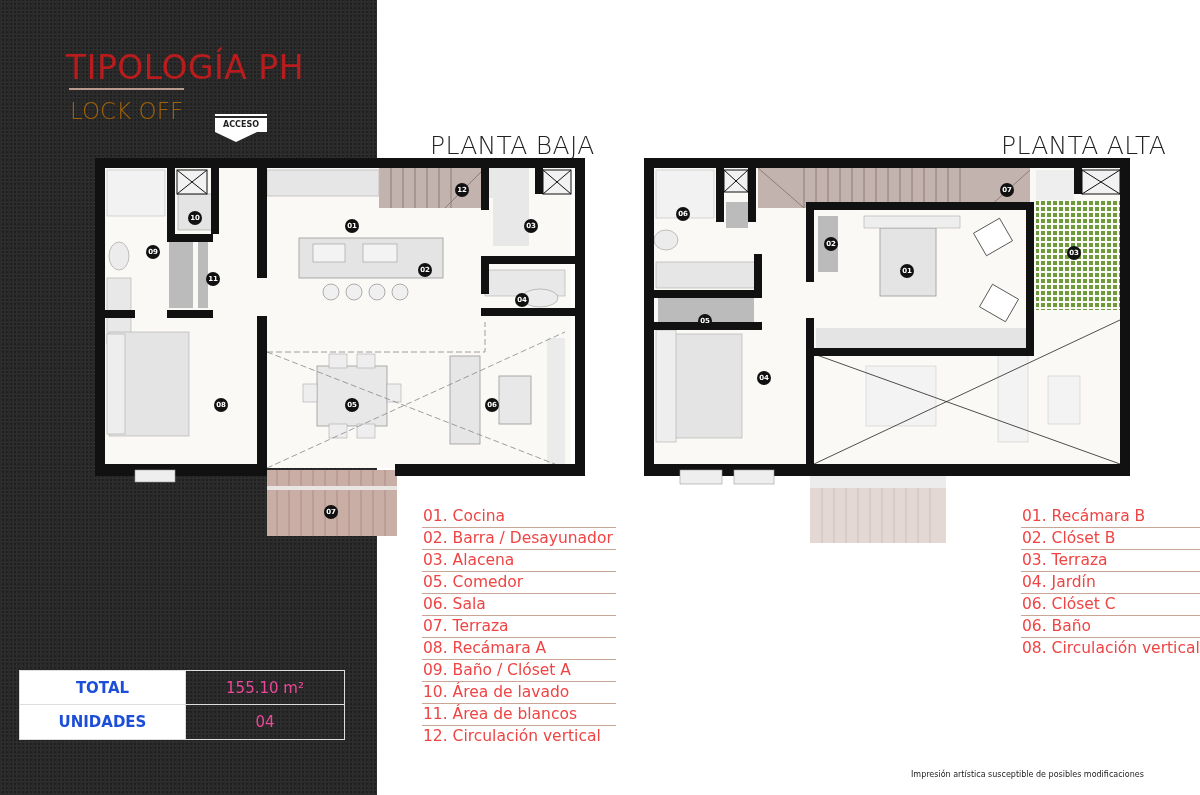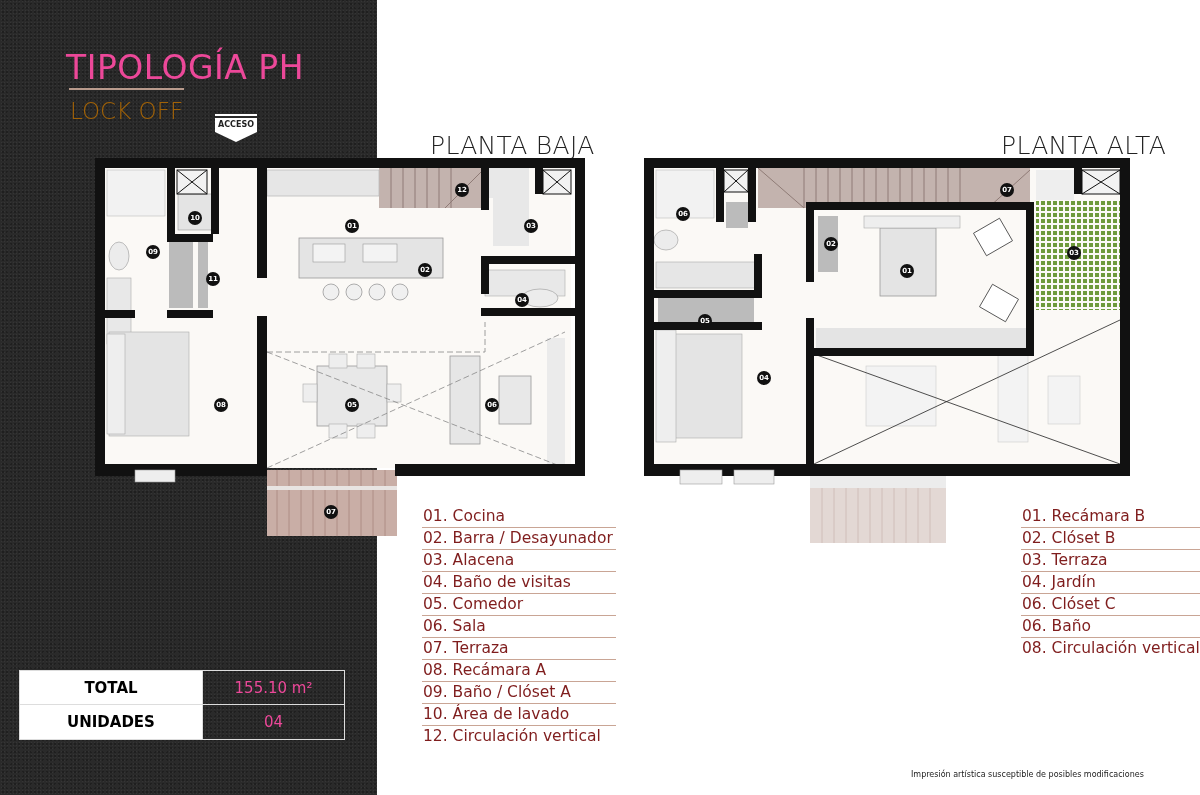--- a/index.html
+++ b/index.html
@@ -1,37 +1,37 @@
 <!DOCTYPE html>
 <html><head>
 <meta charset="utf-8">
 <style>
   * { box-sizing: border-box; margin: 0; padding: 0; }
   body { width: 1200px; height: 795px; background: #ffffff; position: relative; overflow: hidden; font-family: "DejaVu Sans", sans-serif; }
   .dark-panel { position: absolute; left: 0; top: 0; width: 377px; height: 795px;
     background: #2a2a2a;
     background-image: radial-gradient(rgba(255,255,255,0.05) 1px, transparent 1px), radial-gradient(rgba(0,0,0,0.25) 1px, transparent 1px);
     background-size: 3px 3px, 4px 4px; background-position: 0 0, 1px 2px; }
-  .title { position: absolute; left: 66px; top: 48px; color: #ec4899; font-size: 33px; letter-spacing: 0.5px; font-family: "DejaVu Sans", sans-serif; }
+  .title { position: absolute; left: 66px; top: 48px; color: #b91c1c; font-size: 33px; letter-spacing: 0.5px; font-family: "DejaVu Sans", sans-serif; }
   .title-rule { position: absolute; left: 69px; top: 88px; width: 115px; height: 2px; background: #b89a8c; }
   .subtitle { position: absolute; left: 70px; top: 98px; color: #a16207; font-size: 23px; font-weight: 300; }
   .acceso { position: absolute; left: 215px; top: 116px; width: 42px; height: 28px; }
-  .acceso .tag { position: absolute; left: 0; top: 0; width: 42px; height: 16px; background: #fff; border-top: 2px solid #2a2a2a; box-shadow: 0 -2px 0 #fff; color: #222; font-size: 8px; font-weight: bold; text-align: center; line-height: 13px; }
+  .acceso .tag { position: absolute; left: 0; top: 0; width: 52px; height: 16px; background: #fff; border-top: 2px solid #2a2a2a; box-shadow: 0 -2px 0 #fff; color: #222; font-size: 8px; font-weight: bold; text-align: center; line-height: 13px; }
   .acceso .arrow { position: absolute; left: 0; top: 16px; width: 0; height: 0; border-left: 21px solid transparent; border-right: 21px solid transparent; border-top: 10px solid #fff; }
 
   .plan-title { position: absolute; font-size: 25px; color: #222; font-weight: 300; letter-spacing: 0.3px; }
 
   .stats { position: absolute; left: 19px; top: 670px; width: 326px; height: 70px; border: 1px solid #ddd; }
   .stats .row { display: flex; height: 34px; border-bottom: 1px solid #ddd; }
   .stats .row:last-child { border-bottom: none; align-items: center; }
-  .stats .k { width: 183px; background: #fff; color: #000000; font-size: 15px; font-weight: 600; text-align: center; line-height: 34px; border-right: 1px solid #ddd; }
+  .stats .k { width: 166px; background: #fff; color: #1d4ed8; font-size: 15px; font-weight: 600; text-align: center; line-height: 34px; border-right: 1px solid #ddd; }
   .stats .v { flex: 1; color: #ec4899; font-size: 15px; text-align: center; line-height: 34px; }
 
   .legend { position: absolute; }
-  .legend .item { font-size: 15.5px; color: #7f1d1d; height: 22px; line-height: 21px; border-bottom: 1.5px solid #c9a595; white-space: nowrap; padding-left: 1px; }
+  .legend .item { font-size: 15.5px; color: #ef4444; height: 22px; line-height: 21px; border-bottom: 1.5px solid #c9a595; white-space: nowrap; padding-left: 1px; }
   .legend .item:last-child { border-bottom: none; }
 
   .disclaimer { position: absolute; left: 911px; top: 770px; font-size: 8px; color: #222; }
 
   svg.plan { position: absolute; }
   .badge circle { fill: #111; }
   .badge text { fill: #fff; font-size: 7px; font-weight: bold; font-family: "DejaVu Sans", sans-serif; text-anchor: middle; dominant-baseline: central; }
 </style>
 </head>
 <body>
@@ -356,27 +356,27 @@
   <div class="row">
     <div class="k">UNIDADES</div>
     <div class="v">04</div>
   </div>
 </div>
 
 <div class="legend" style="left:422px; top:506px; width:194px;">
   <div class="item">01. Cocina</div>
   <div class="item">02. Barra / Desayunador</div>
   <div class="item">03. Alacena</div>
-  <div class="item">04. Baño de visitas</div>
   <div class="item">05. Comedor</div>
   <div class="item">06. Sala</div>
   <div class="item">07. Terraza</div>
   <div class="item">08. Recámara A</div>
   <div class="item">09. Baño / Clóset A</div>
   <div class="item">10. Área de lavado</div>
+  <div class="item">11. Área de blancos</div>
   <div class="item">12. Circulación vertical</div>
 </div>
 
 <div class="legend" style="left:1000px; top:506px; width:184px;margin-left:21px;">
   <div class="item">01. Recámara B</div>
   <div class="item">02. Clóset B</div>
   <div class="item">03. Terraza</div>
   <div class="item">04. Jardín</div>
   <div class="item">06. Clóset C</div>
   <div class="item">06. Baño</div>

